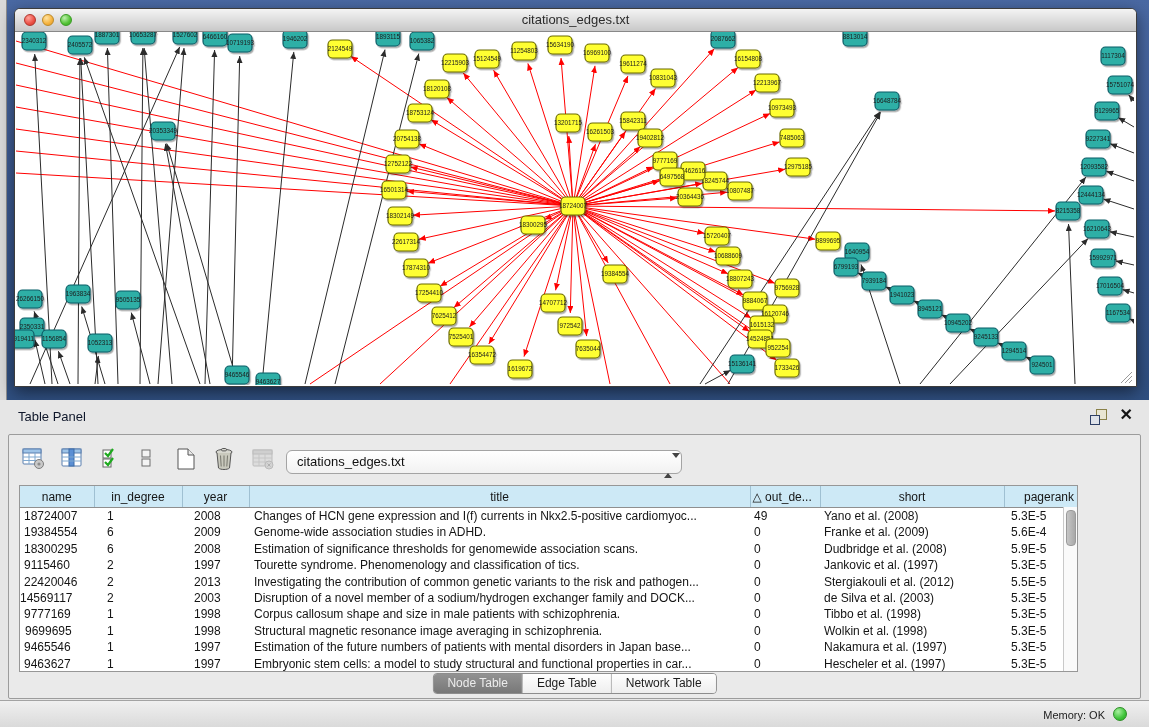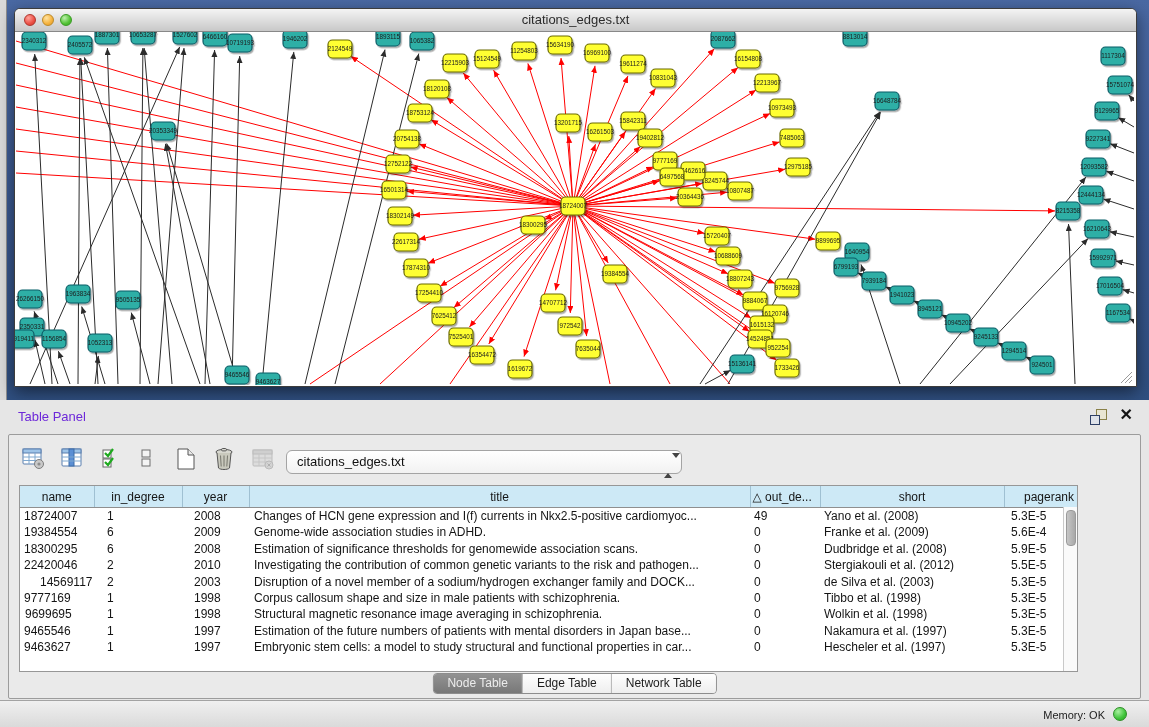--- a/index.html
+++ b/index.html
@@ -19,21 +19,21 @@
   .traffic{position:absolute;top:5px;width:12px;height:12px;border-radius:50%;box-sizing:border-box;}
   .t-red{left:9px;background:radial-gradient(circle at 35% 30%,#ffa39b,#ec5045 60%,#c93b31);border:1px solid #b0362d;}
   .t-yellow{left:27px;background:radial-gradient(circle at 35% 30%,#ffe3a0,#f6b23c 60%,#d8952a);border:1px solid #bd8a28;}
   .t-green{left:45px;background:radial-gradient(circle at 35% 30%,#bdf0ac,#52c234 60%,#3da126);border:1px solid #399c23;}
   .win-title{position:absolute;left:0;right:0;top:3px;text-align:center;
              font-size:13px;color:#2b2b2b;}
   .canvas{position:absolute;left:0;right:0;top:23px;bottom:0;background:#fff;overflow:hidden;}
 
   
   .table-panel{position:absolute;left:0;top:400px;width:1149px;height:300px;background:#e6e6e6;}
-  .panel-title{position:absolute;left:18px;top:9px;font-size:13px;color:#6d28d9;}
+  .panel-title{position:absolute;left:18px;top:9px;font-size:13px;color:#0f172a;}
   .float-btn{position:absolute;right:42px;top:9px;width:17px;height:16px;cursor:default;}
   .float-btn .sq1{position:absolute;right:0;top:0;width:9px;height:9px;border:1px solid #8a8148;background:#e9e6d2;}
   .float-btn .sq2{position:absolute;left:0;bottom:0;width:8px;height:8px;border:1px solid #2e4066;background:#dfe3ea;}
   .close-btn{position:absolute;right:16px;top:6px;font-size:16px;font-weight:bold;color:#141414;line-height:18px;}
   .panel-body{position:absolute;left:8px;right:8px;top:34px;height:263px;
               background:#eaeaea;border:1px solid #9c9c9c;border-radius:2px;}
   
   .toolbar{position:absolute;left:10px;top:8px;height:34px;right:8px;}
   .tb-btn{display:inline-block;width:32px;height:32px;vertical-align:top;margin-right:2px;position:relative;}
   .tb-btn svg{position:absolute;left:3px;top:4px;}
@@ -729,31 +729,41 @@
               <td style="padding-left: 4px;">18300295</td>
               <td style="padding-left: 13px;">6</td>
               <td style="padding-left: 12px;">2008</td>
               <td style="padding-left: 5px;">Estimation of significance thresholds for genomewide association scans.</td>
               <td style="padding-left: 4px;">0</td>
               <td style="padding-left: 4px;">Dudbridge et al. (2008)</td>
               <td style="padding-left: 7px; margin-top: 10px;">5.9E-5</td>
               <td></td>
             </tr>
             <tr>
+              <td style="padding-left: 4px;">9115460</td>
+              <td style="padding-left: 13px;">2</td>
+              <td style="padding-left: 12px;">1997</td>
+              <td style="padding-left: 5px;">Tourette syndrome. Phenomenology and classification of tics.</td>
+              <td style="padding-left: 4px;">0</td>
+              <td style="padding-left: 4px;">Jankovic et al. (1997)</td>
+              <td style="padding-left: 7px;">5.3E-5</td>
+              <td></td>
+            </tr>
+            <tr>
               <td style="padding-left: 4px;">22420046</td>
               <td style="padding-left: 13px;">2</td>
-              <td style="padding-left: 12px;">2010</td>
+              <td style="padding-left: 12px;">2013</td>
               <td style="padding-left: 5px;">Investigating the contribution of common genetic variants to the risk and pathogen...</td>
               <td style="padding-left: 4px;">0</td>
               <td style="padding-left: 4px;">Stergiakouli et al. (2012)</td>
               <td style="padding-left: 7px;">5.5E-5</td>
               <td></td>
             </tr>
             <tr>
-              <td style="padding-left: 20px; margin-top: 24px;">14569117</td>
+              <td style="padding-left: 0; margin-top: 24px;">14569117</td>
               <td style="padding-left: 13px;">2</td>
               <td style="padding-left: 12px;">2003</td>
               <td style="padding-left: 5px;">Disruption of a novel member of a sodium/hydrogen exchanger family and DOCK...</td>
               <td style="padding-left: 4px;">0</td>
               <td style="padding-left: 4px;">de Silva et al. (2003)</td>
               <td style="padding-left: 7px;">5.3E-5</td>
               <td></td>
             </tr>
             <tr>
               <td style="padding-left: 4px;">9777169</td>

